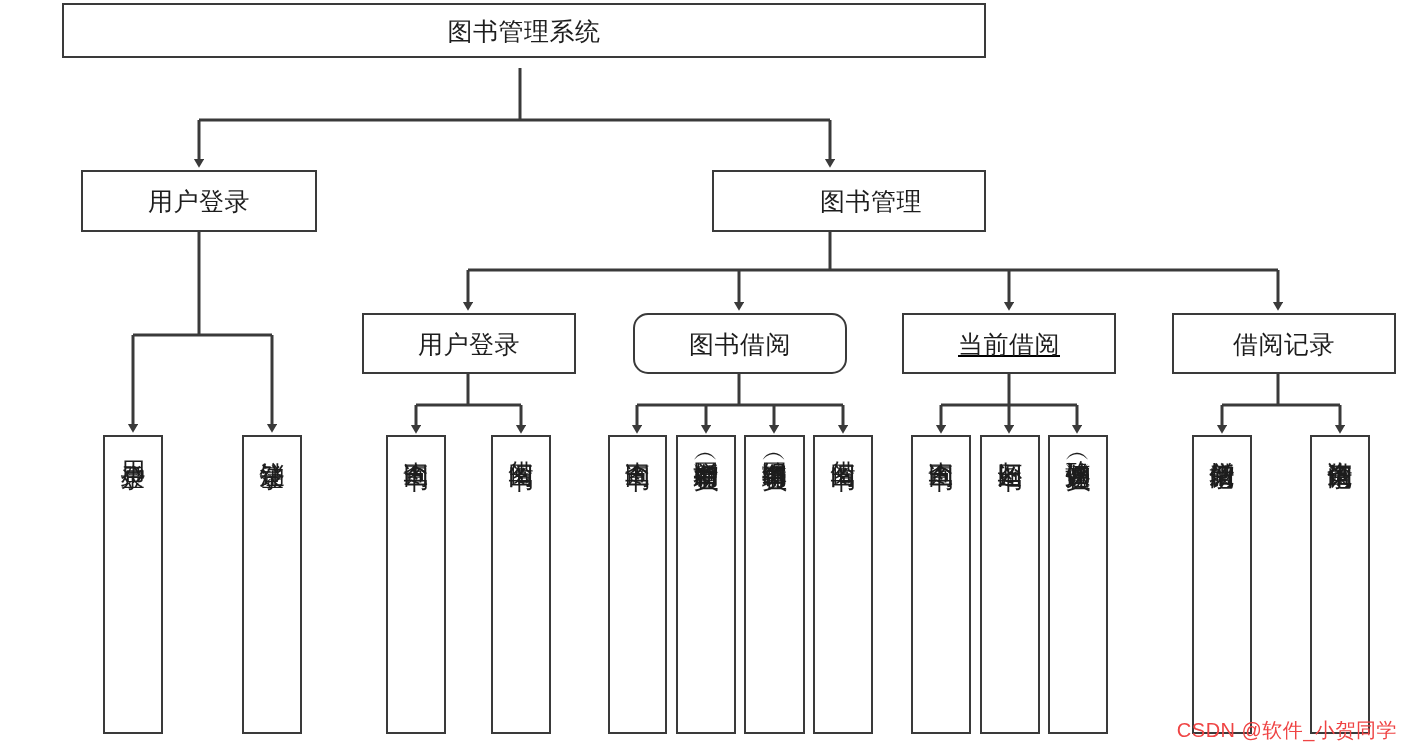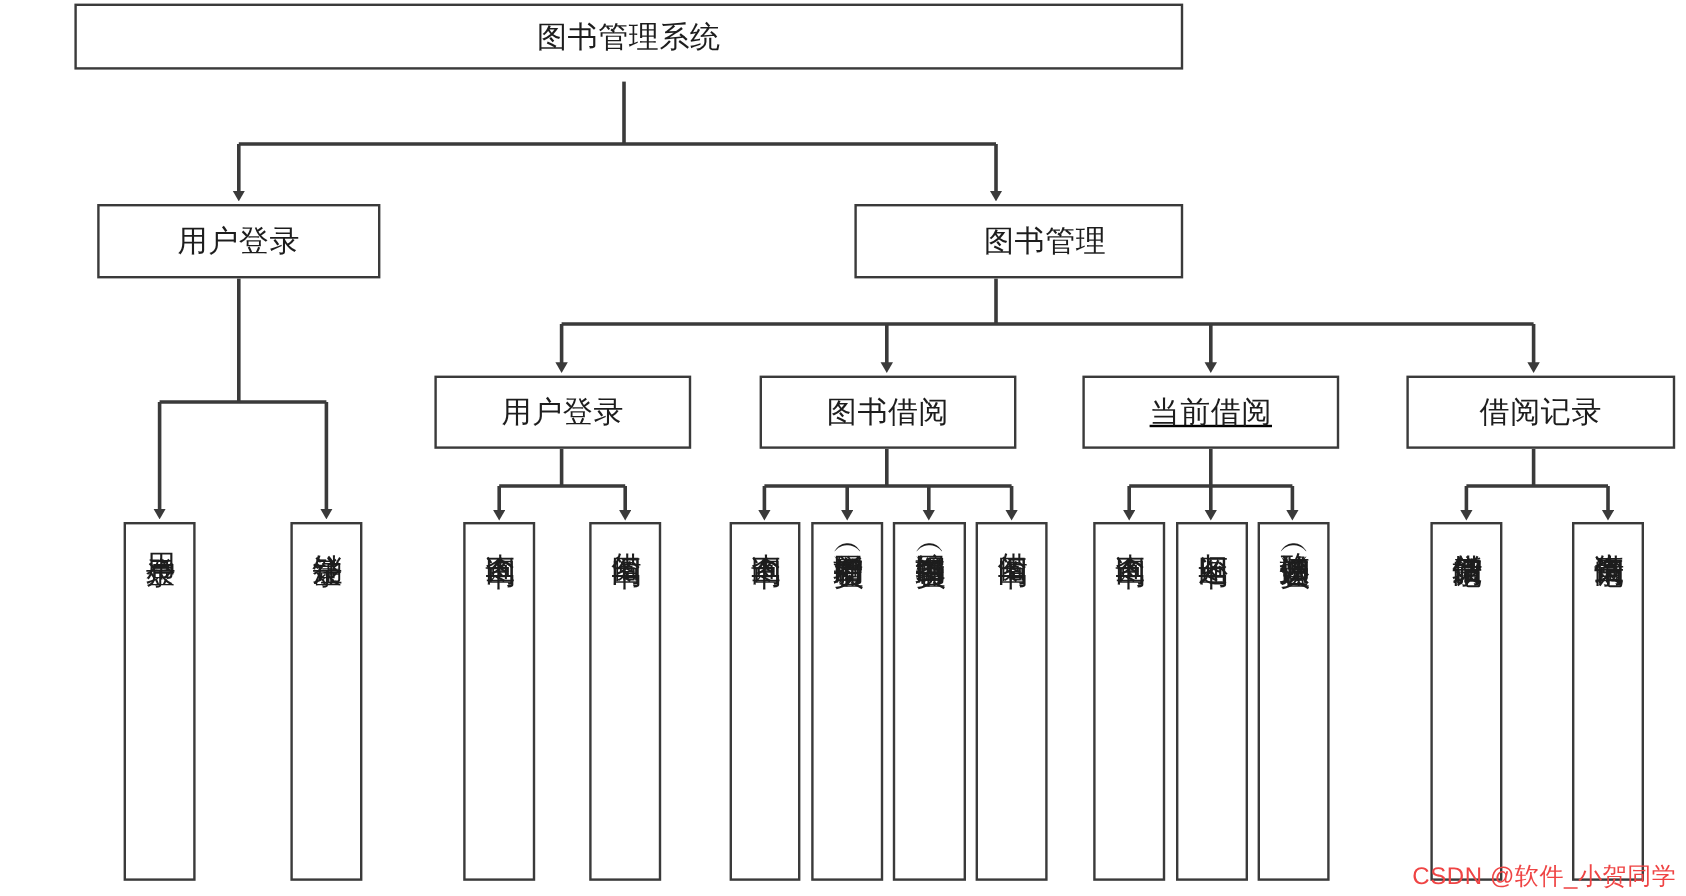--- a/index.html
+++ b/index.html
@@ -140,21 +140,21 @@
   <div class="node horiz" style="left:81px; top:170px; width:236px; height:62px;">
     <span class="label">用户登录</span>
   </div>
   <div class="node horiz" style="left:712px; top:170px; width:274px; height:62px;padding-left:44px;">
     <span class="label">图书管理</span>
   </div>
 
   <div class="node horiz" style="left:362px; top:313px; width:214px; height:61px;">
     <span class="label">用户登录</span>
   </div>
-  <div class="node horiz" style="left:633px; top:313px; width:214px; height:61px;">
+  <div class="node horiz" style="left:633px; top:313px; width:214px; height:61px;border-radius:15px;">
     <span class="label">图书借阅</span>
   </div>
   <div class="node horiz" style="left:902px; top:313px; width:214px; height:61px;text-decoration:underline;">
     <span class="label">当前借阅</span>
   </div>
   <div class="node horiz" style="left:1172px; top:313px; width:224px; height:61px;">
     <span class="label">借阅记录</span>
   </div>
 
   <div class="node vert" style="left:103px; top:435px; width:60px; height:299px;">

